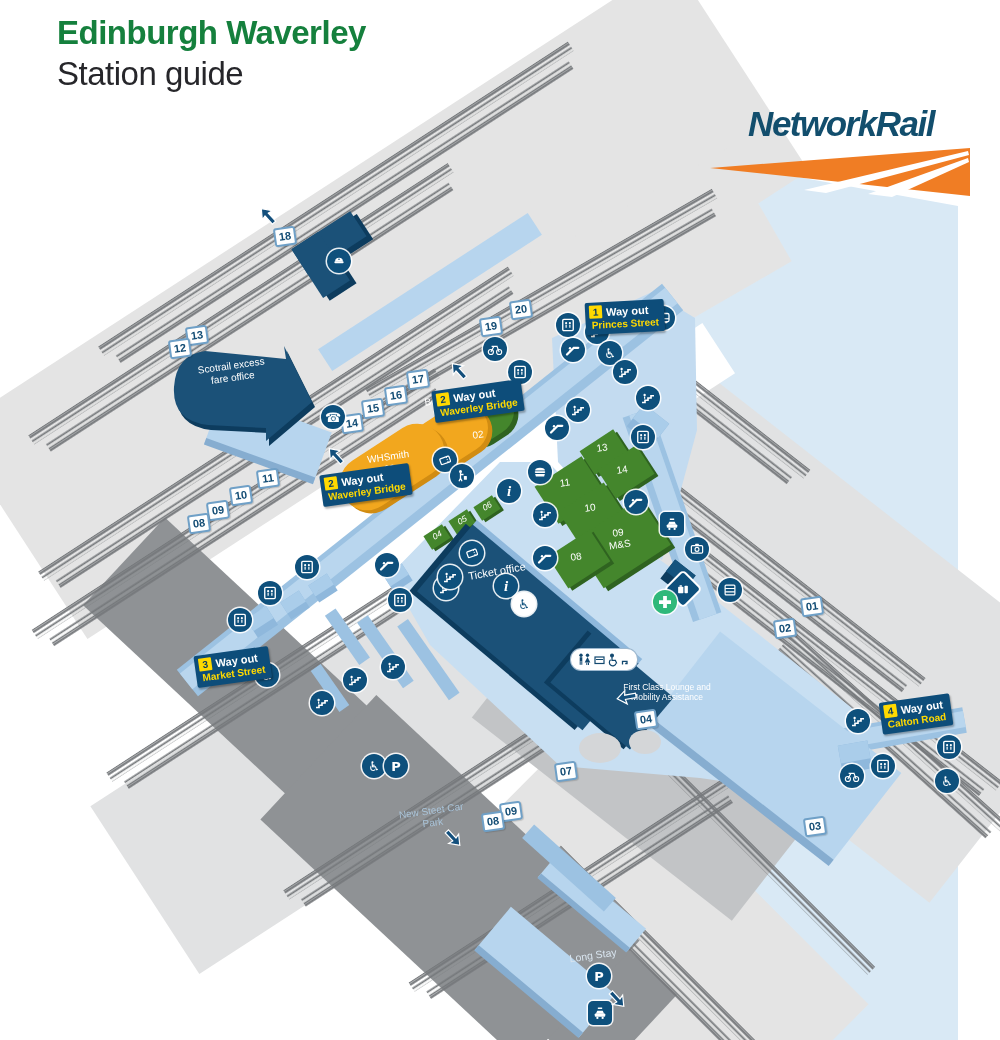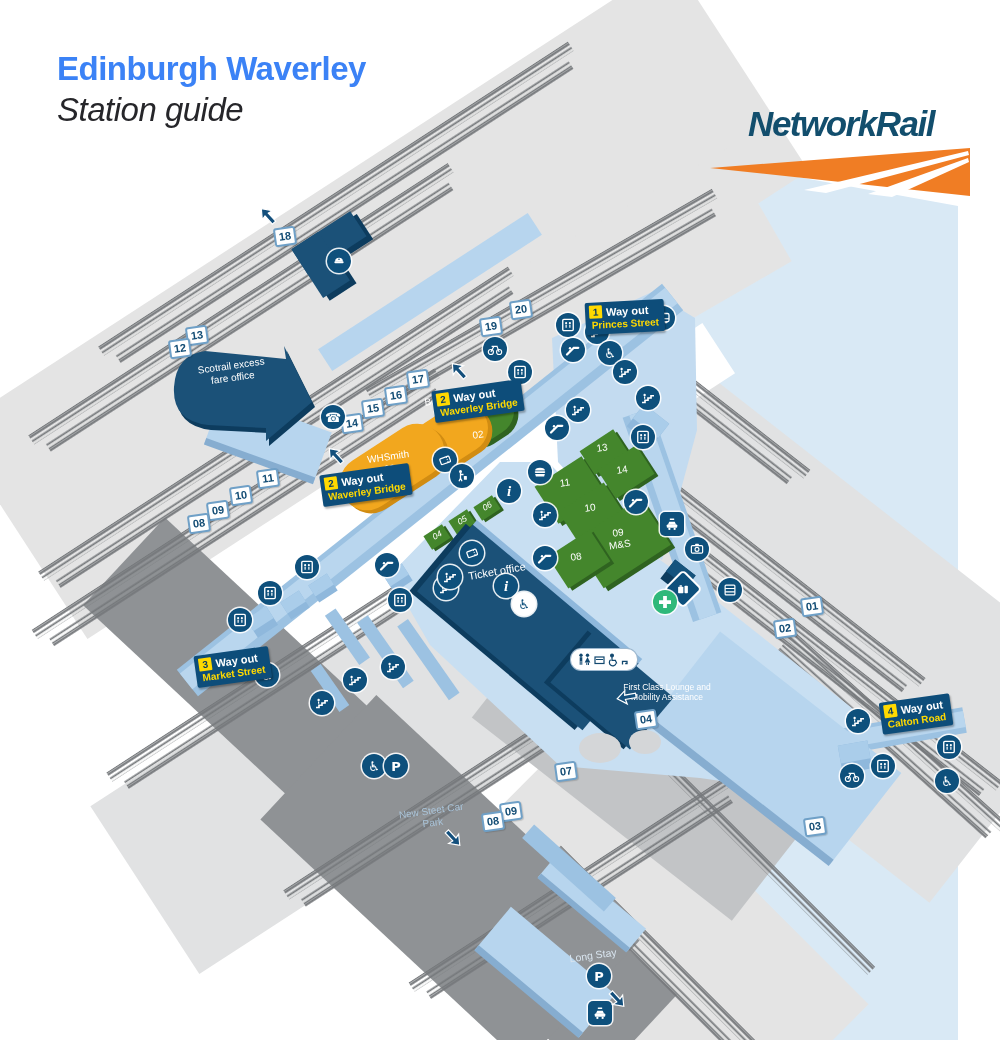--- a/index.html
+++ b/index.html
@@ -1,19 +1,19 @@
 <!DOCTYPE html>
 <html><head>
 <meta charset="utf-8">
 <style>
   html,body{margin:0;padding:0;background:#fff;font-family:"Liberation Sans",sans-serif;}
   #stage{position:relative;width:1000px;height:1040px;background:#fff;overflow:hidden;}
   .hdr{position:absolute;left:57px;top:14px;z-index:6;}
-  .hdr .t1{font-size:33px;font-weight:bold;color:#3b82f6;letter-spacing:-0.5px;margin-top:36px;}
-  .hdr .t2{font-size:33px;font-weight:500;color:#26262a;letter-spacing:-0.5px;margin-top:3px;font-style:italic;}
+  .hdr .t1{font-size:33px;font-weight:bold;color:#15803d;letter-spacing:-0.5px;}
+  .hdr .t2{font-size:33px;font-weight:500;color:#26262a;letter-spacing:-0.5px;margin-top:3px;}
   .logo{position:absolute;left:708px;top:104px;width:266px;z-index:6;}
   .logo .lt{font-size:35px;font-weight:bold;font-style:italic;color:#124e6d;letter-spacing:-1.5px;text-align:center;}
   .logo svg{display:block;margin-top:2px;}
   svg.bg{position:absolute;left:0;top:0;z-index:1;}
   #overlay{position:absolute;left:0;top:0;width:1000px;height:1040px;z-index:3;}
   
   .pm{position:absolute;width:22px;height:19px;box-sizing:border-box;background:#fff;
       border:2px solid #6fa0c7;border-radius:3px;color:#124c74;font-size:11px;font-weight:bold;
       line-height:15px;text-align:center;transform:rotate(-8deg);box-shadow:1px 1px 1px rgba(0,0,0,.15);}
   

